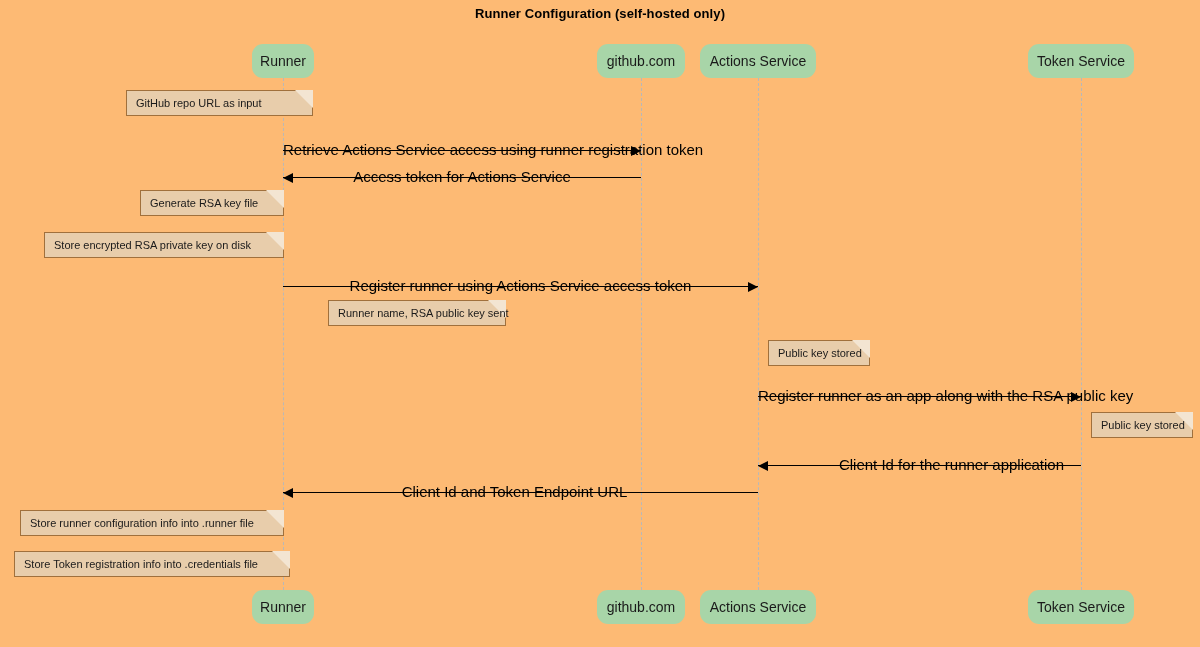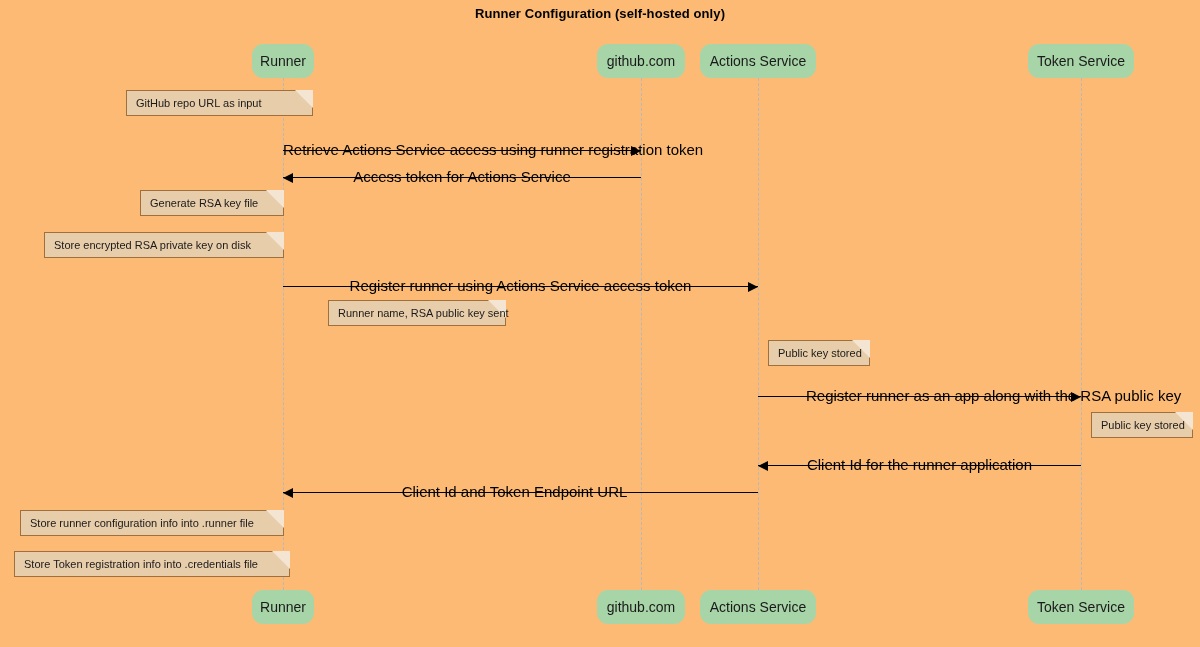--- a/index.html
+++ b/index.html
@@ -162,24 +162,24 @@
       <div class="arrowhead right" style="top: 146px; left: 631px;"></div>
       <div class="msg-label" style="left: 283px; width: 358px; top: 135px;">Retrieve Actions Service access using runner registration token</div>
       <div class="msg-line" style="left: 283px; top: 177px; width: 358px;"></div>
       <div class="arrowhead left" style="top: 173px; left: 283px;"></div>
       <div class="msg-label" style="left: 283px; width: 358px; top: 162px;">Access token for Actions Service</div>
       <div class="msg-line" style="left: 283px; top: 286px; width: 475px;"></div>
       <div class="arrowhead right" style="top: 282px; left: 748px;"></div>
       <div class="msg-label" style="left: 283px; width: 475px; top: 271px;">Register runner using Actions Service access token</div>
       <div class="msg-line" style="left: 758px; top: 396px; width: 323px;"></div>
       <div class="arrowhead right" style="top: 392px; left: 1071px;"></div>
-      <div class="msg-label" style="left: 758px; width: 323px; top: 381px; padding-left: 48px;">Register runner as an app along with the RSA public key</div>
+      <div class="msg-label" style="left: 758px; width: 323px; top: 381px;">Register runner as an app along with the RSA public key</div>
       <div class="msg-line" style="left: 758px; top: 465px; width: 323px;"></div>
       <div class="arrowhead left" style="top: 461px; left: 758px;"></div>
-      <div class="msg-label" style="left: 758px; width: 323px; top: 450px;">Client Id for the runner application</div>
+      <div class="msg-label" style="left: 758px; width: 323px; top: 450px; padding-left: 32px;">Client Id for the runner application</div>
       <div class="msg-line" style="left: 283px; top: 492px; width: 475px;"></div>
       <div class="arrowhead left" style="top: 488px; left: 283px;"></div>
       <div class="msg-label" style="left: 277px; width: 475px; top: 477px;">Client Id and Token Endpoint URL</div>
     </div>
   <div id="notes">
       <div class="note" style="left: 126px; top: 90px; width: 187px;">
         <span class="note-text">GitHub repo URL as input</span>
       </div>
       <div class="note" style="left: 140px; top: 190px; width: 144px;">
         <span class="note-text">Generate RSA key file</span>

